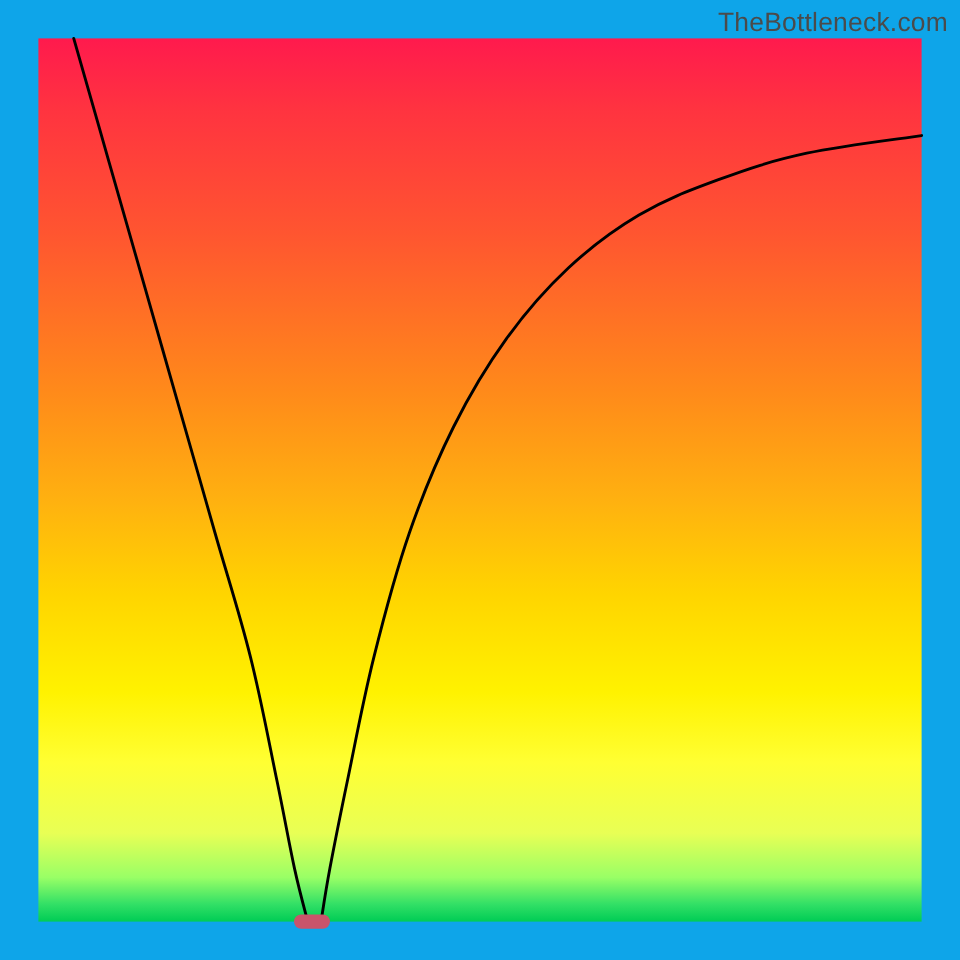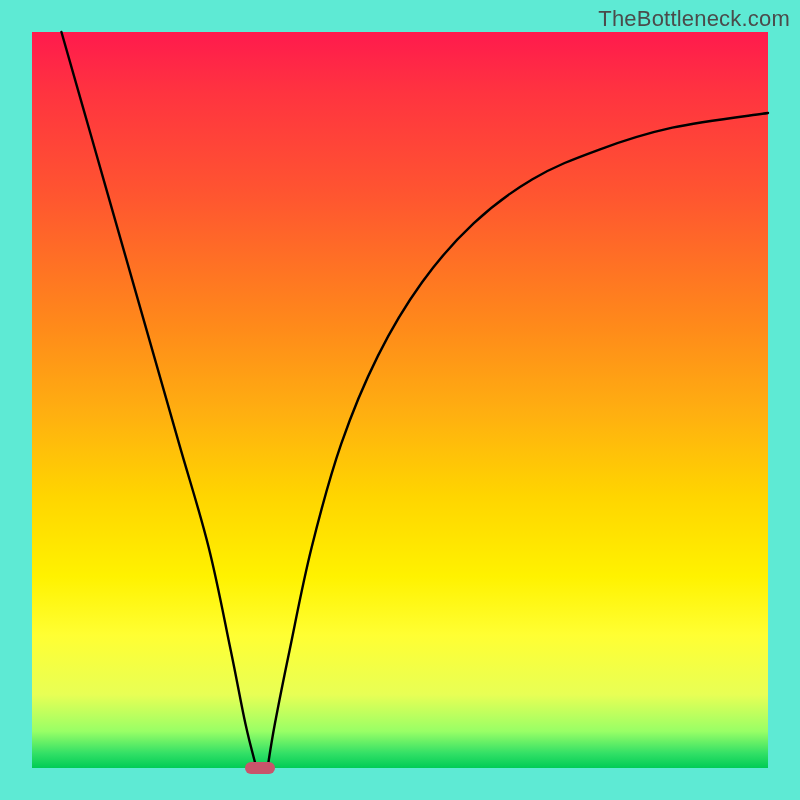--- a/index.html
+++ b/index.html
@@ -10,21 +10,21 @@
     background: #000;
     overflow: hidden;
     font-family: Arial, Helvetica, sans-serif;
   }
   .frame {
     position: absolute;
     left: 0;
     top: 0;
     width: 800px;
     height: 800px;
-    background: #5eead4;
+    background: #0ea5e9;
   }
   .plot {
     position: absolute;
     left: 32px;
     top: 32px;
     width: 736px;
     height: 736px;
     
     background: linear-gradient(
       to bottom,

